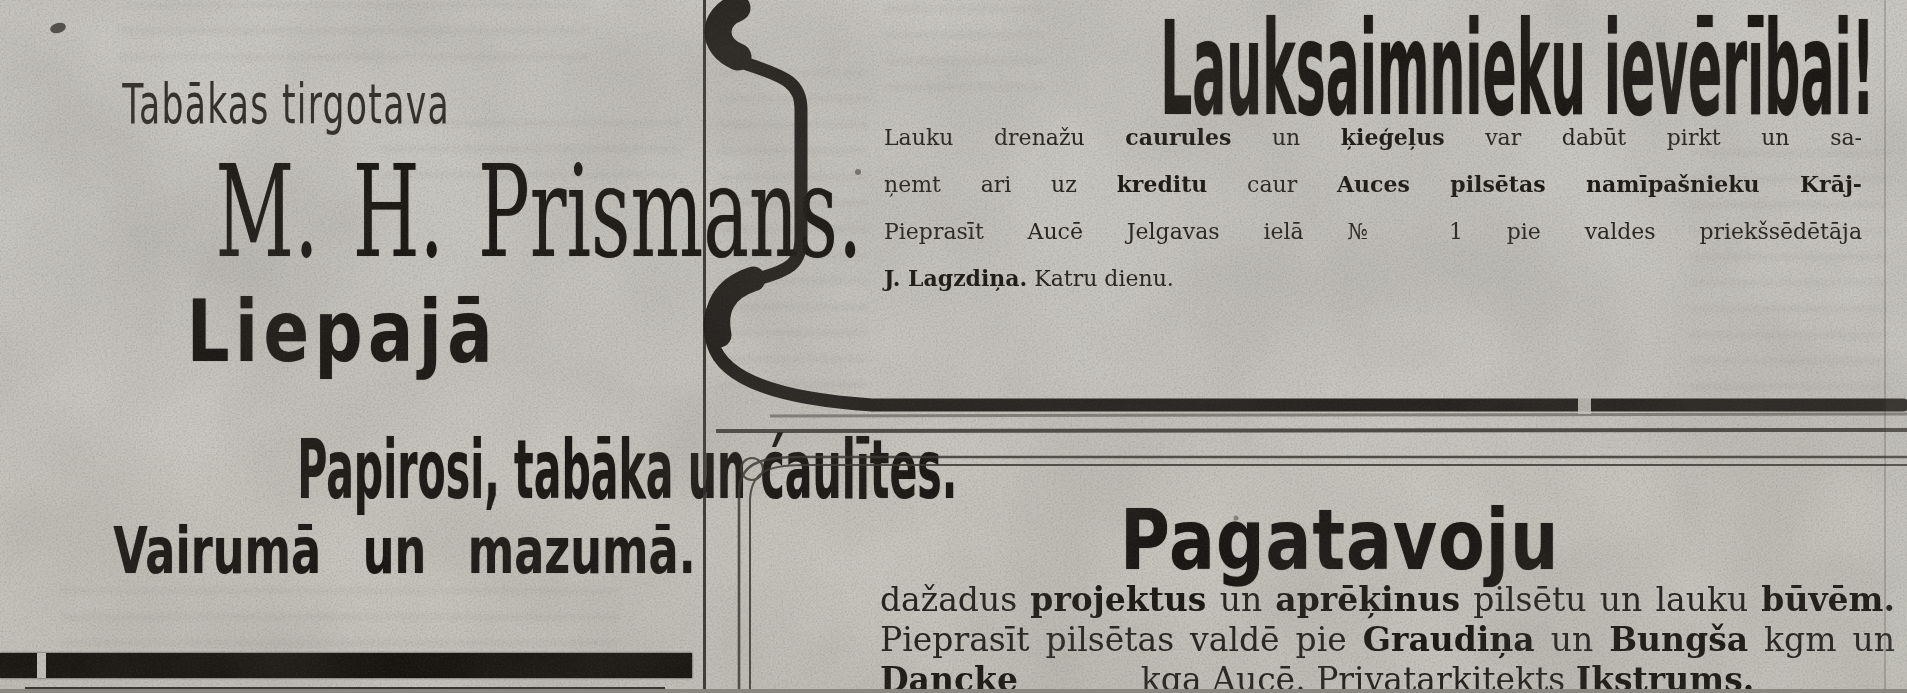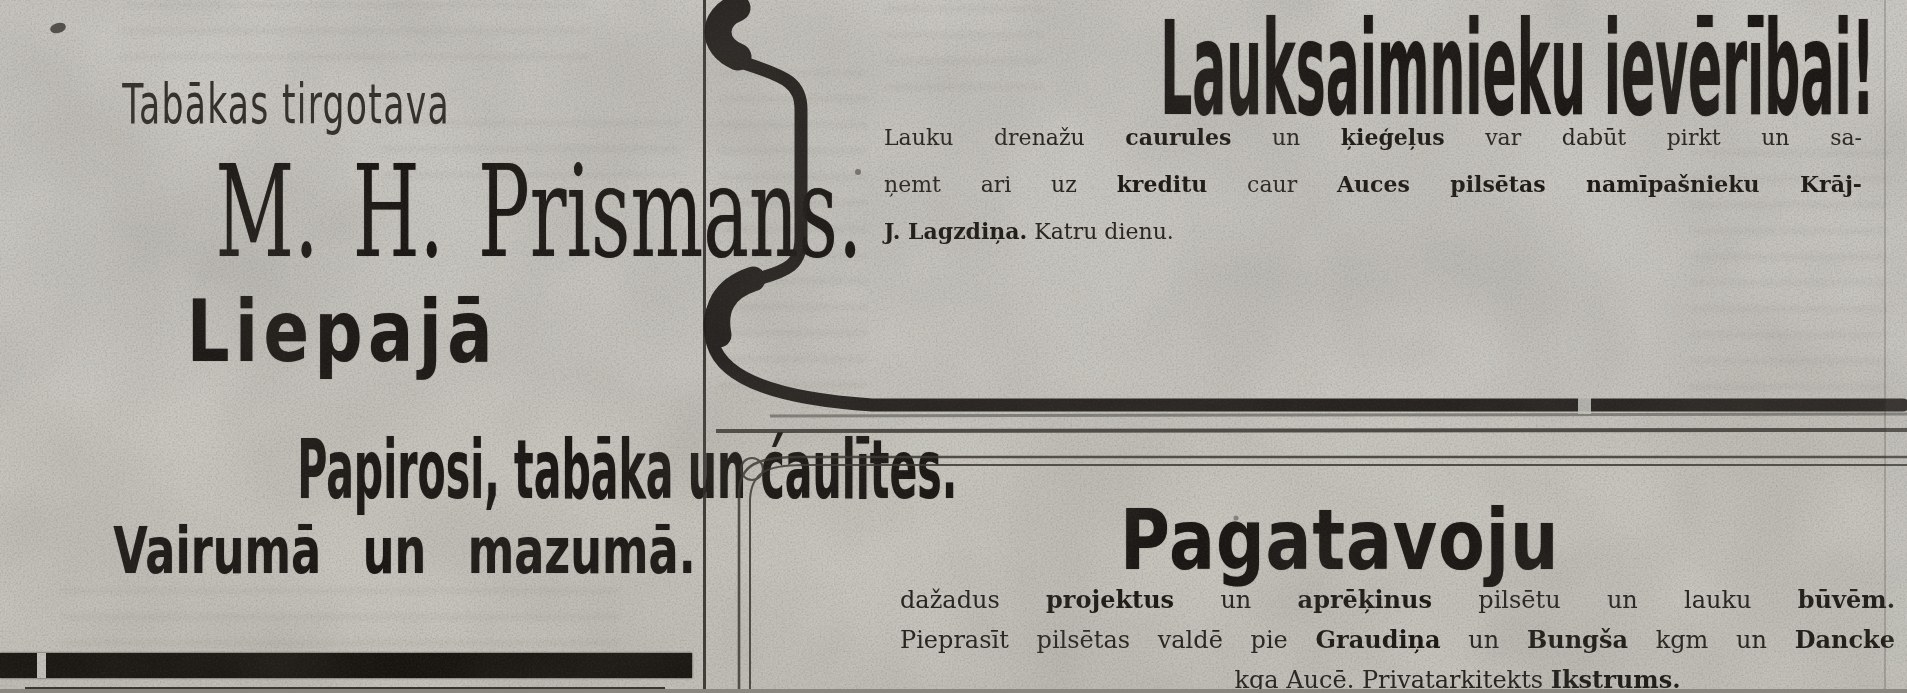--- a/index.html
+++ b/index.html
@@ -7,21 +7,21 @@
         background:linear-gradient(180deg,#cbc9c3 0%,#c7c5bf 40%,#c9c7c0 70%,#c4c2bb 100%);
         font-family:"DejaVu Serif","Liberation Serif",serif;color:#211e1a;}
   .abs{position:absolute;}
   .sans{font-family:"DejaVu Sans","Liberation Sans",sans-serif;}
   .serif{font-family:"DejaVu Serif","Liberation Serif",serif;}
   .b{font-weight:bold;color:#1b1814;}
   .center{text-align:center;}
   .cond{display:inline-block;white-space:nowrap;}
   .jl{text-align:justify;text-align-last:justify;}
   .bodyline{height:47px;line-height:47px;font-size:22px;color:#282420;}
-  .pgline{height:40px;line-height:40px;font-size:24px;color:#262220;margin-left:20px;}
+  .pgline{height:40px;line-height:40px;font-size:33px;color:#262220;}
   .ink{color:#191613;}
   .ghost{background:repeating-linear-gradient(180deg,rgba(40,36,30,.55) 0 6px,rgba(0,0,0,0) 6px 26px);
          opacity:.06;filter:blur(2px);}
   .noevents{pointer-events:none;}
 </style>
 </head>
 <body>
 
 <div class="page">
 
@@ -84,20 +84,21 @@
 
   <section>
 
     <div class="abs center" style="left:1007px;top:4px;width:820px;height:112px;text-align:right;">
       <span class="cond sans ink" style="font-size:72px;font-weight:800;line-height:72px;transform:scale(.7,1.8);transform-origin:center top;text-shadow:0 0 1px rgba(22,19,15,.55);">Lauksaimnieku ievērībai!</span>
     </div>
 
     <div class="abs serif" style="left:884px;top:114px;width:978px;">
       <div class="bodyline jl"><span>Lauku drenažu </span><span class="b">caurules</span><span> un </span><span class="b">ķieģeļus</span><span> var dabūt pirkt un sa-</span></div>
       <div class="bodyline jl"><span>ņemt ari uz </span><span class="b">kreditu</span><span> caur </span><span class="b">Auces pilsētas namīpašnieku Krāj-</span></div>
+      <div class="bodyline jl"><span>Pieprasīt Aucē Jelgavas ielā № 1 pie valdes priekšsēdētāja</span></div>
       <div class="bodyline"><span class="b">J. Lagzdiņa.</span><span> Katru dienu.</span></div>
     </div>
   </section>
 
   <section>
 
     <div class="abs center" style="left:1060px;top:498px;width:560px;height:82px;">
       <span class="cond sans ink" style="font-size:74px;font-weight:900;line-height:74px;letter-spacing:1px;transform:scale(.92,1.12);transform-origin:center top;text-shadow:0 0 1px rgba(22,19,15,.55);">Pagatavoju</span>
     </div>
 

